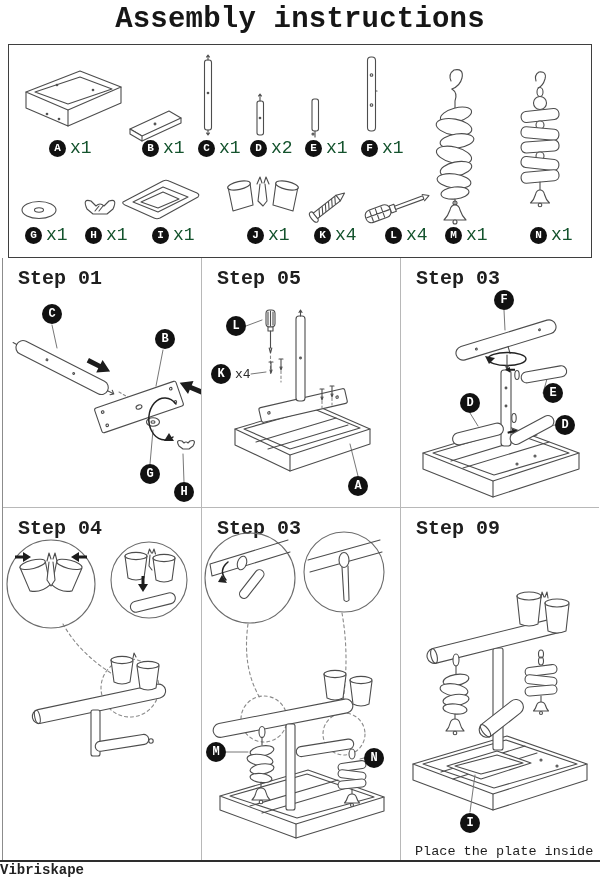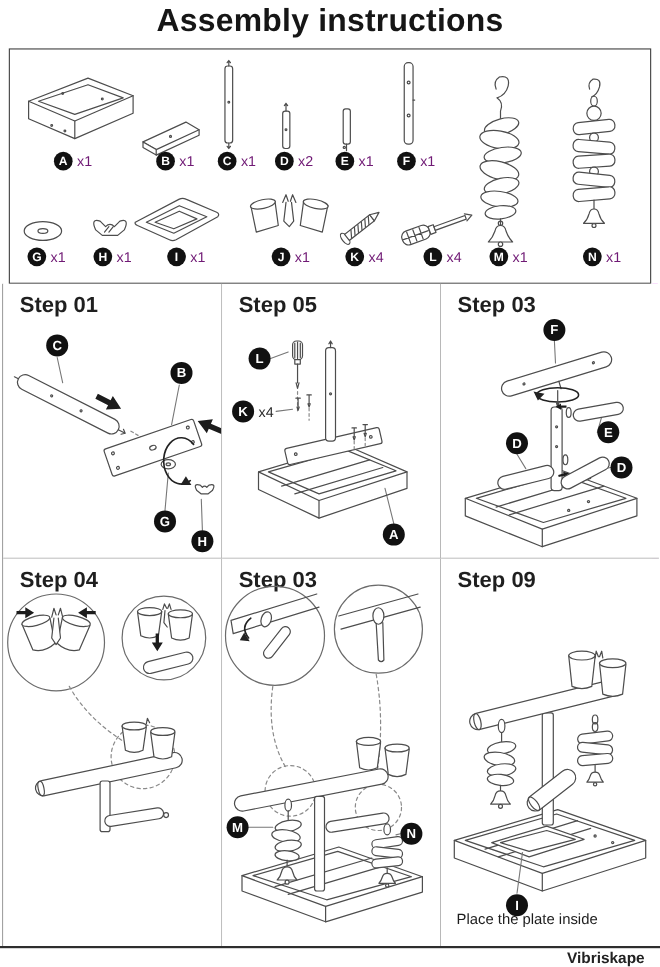--- a/index.html
+++ b/index.html
@@ -1,42 +1,42 @@
 <!DOCTYPE html>
 <html><head>
 <meta charset="utf-8">
 <style>
   html,body{margin:0;padding:0;background:#fff;}
   .page{position:relative;width:600px;height:879px;background:#fff;overflow:hidden;
-        font-family:Liberation Sans, sans-serif;color:#1d1d1d;}
+        font-family:Liberation Mono, monospace;color:#1d1d1d;}
   .page-title{height:41px;padding-top:3px;text-align:center;font-size:29px;font-weight:700;
         letter-spacing:.2px;color:#161616;}
   
   .parts-box{position:relative;margin:0 8px;height:212px;border:1px solid #3f3f3f;background:#fff;}
   .part-fig{position:absolute;}
   .plabel{position:absolute;display:flex;align-items:center;gap:4px;}
   .pbadge{width:17px;height:17px;border-radius:50%;background:#111;color:#fff;font-size:11px;
         font-weight:700;display:flex;align-items:center;justify-content:center;flex:0 0 auto;}
-  .pqty{font-size:13px;color:#701a75;}
+  .pqty{font-size:18px;color:#14532d;}
   
   .steps-grid{display:grid;grid-template-columns:199px 199px 198px;grid-template-rows:250px 352px;
         margin:0 2px;border-left:1px solid #8c8c8c;border-right:5px solid #d946ef;}
   .panel{position:relative;overflow:hidden;background:#fff;box-sizing:border-box;}
   .panel.cr{border-right:1px solid #b8b8b8;}
   .panel.cb{border-bottom:1px solid #b8b8b8;}
   .step-title{position:absolute;top:9px;left:15px;font-size:20px;font-weight:600;color:#1f1f1f;}
   .step-svg{position:absolute;left:0;top:0;}
   .sbadge{position:absolute;width:20px;height:20px;border-radius:50%;background:#111;color:#fff;
         font-size:12px;font-weight:700;display:flex;align-items:center;justify-content:center;}
   .sbrow{position:absolute;display:flex;align-items:center;gap:4px;}
   .sqty{font-size:13px;color:#2b2b2b;}
-  .note{position:absolute;left:14px;top:320px;font-size:13.5px;color:#1d1d1d;text-align:right;}
+  .note{position:absolute;left:14px;top:336px;font-size:13.5px;color:#1d1d1d;text-align:right;}
   
-  .footer{border-top:2px solid #2e2e2e;height:16px;text-align:right;padding-right:14px;
-        font-size:14px;font-weight:600;color:#222;line-height:17px;padding-left:24px;}
+  .footer{border-top:2px solid #2e2e2e;height:16px;padding-right:14px;
+        font-size:14px;font-weight:600;color:#222;line-height:17px;}
 </style>
 </head>
 <body>
 
 <div class="page">
 
   <div class="page-title">Assembly instructions</div>
 
   <div class="parts-box">
 

